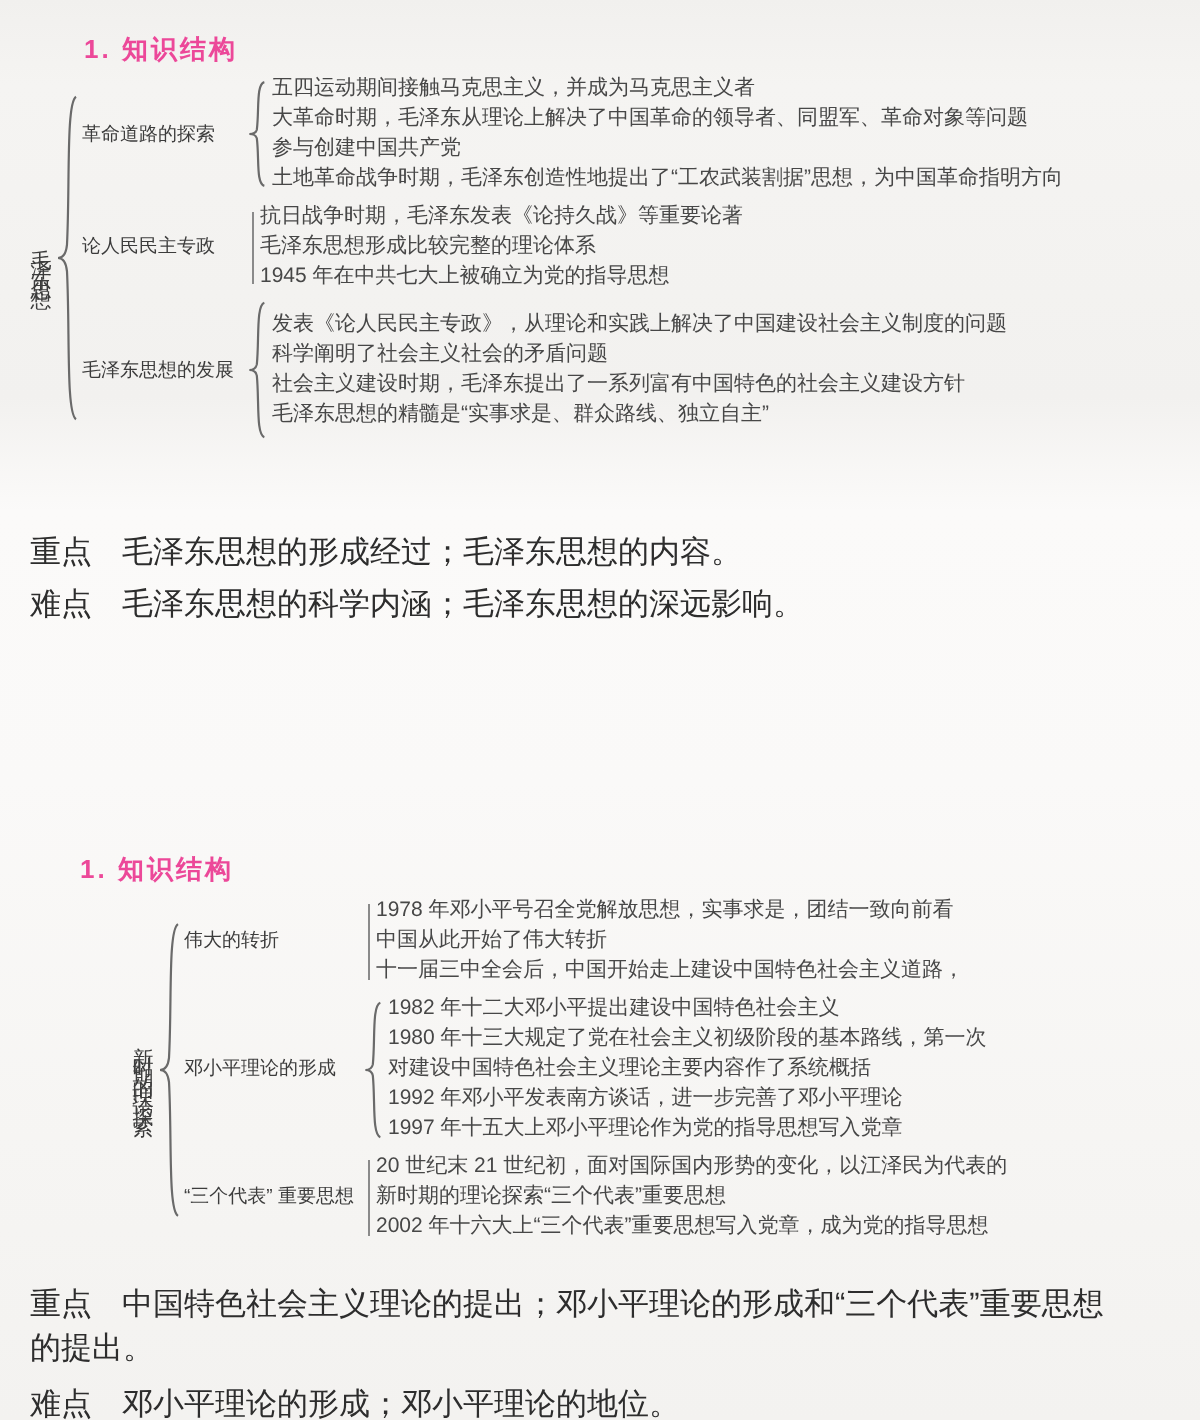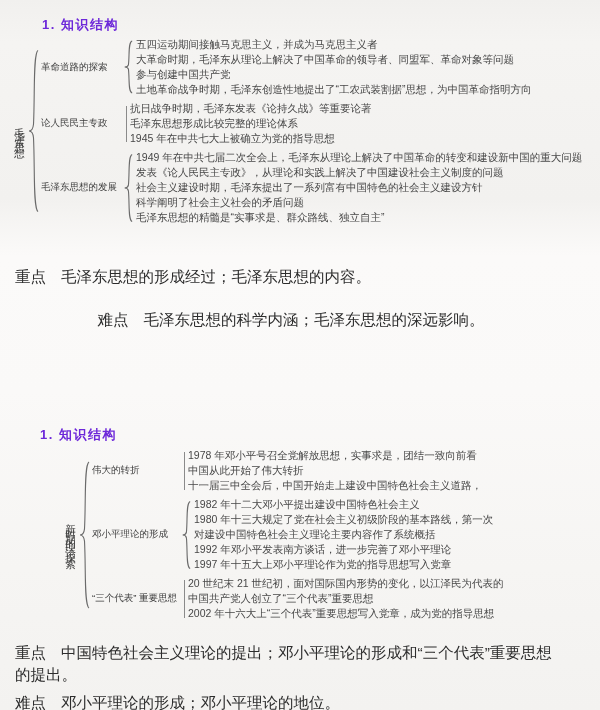--- a/index.html
+++ b/index.html
@@ -3,21 +3,21 @@
 <meta charset="utf-8">
 <style>
   html,body { margin:0; padding:0; }
   body {
     width:600px; height:710px; position:relative; overflow:hidden;
     background: linear-gradient(180deg,#f1f0ee 0%,#f5f4f2 6%,#f2f1ef 28%,#fbfaf9 36%,#faf9f8 55%,#f6f5f3 80%,#f3f2f0 100%);
     font-family:"Liberation Sans", sans-serif;
     color:#3d3d3d;
   }
   .abs { position:absolute; }
-  .heading { font-size:13px; font-weight:bold; color:#6d28d9; letter-spacing:1.5px; white-space:nowrap; }
+  .heading { font-size:13px; font-weight:bold; color:#ec4899; letter-spacing:1.5px; white-space:nowrap; }
   .diagram { display:flex; align-items:center; }
   .root-label {
     writing-mode:vertical-rl; text-orientation:upright;
     font-size:10.5px; letter-spacing:5px; color:#3c3c3c; line-height:13px;
     white-space:nowrap;
   }
   .branches { display:flex; flex-direction:column; gap:4px; margin-left:2px; }
   .branch { display:flex; align-items:center; }
   .blabel { font-size:9.5px; color:#3c3c3c; white-space:nowrap; flex:none; }
   #d1 .blabel { width:81px; }
@@ -70,35 +70,34 @@
     </div>
 
     <div class="branch">
       <div class="blabel">毛泽东思想的发展</div>
       <div class="brace" style="width:10px; height:70px;">
         <svg viewBox="0 0 12 100" preserveAspectRatio="none">
           <path d="M11 2 C6 4 8 28 6.5 46 C6 49 4 50 2 50 C4 50 6 51 6.5 54 C8 72 6 96 11 98" fill="none" stroke="#6a6a6a" stroke-width="1.1" vector-effect="non-scaling-stroke"></path>
         </svg>
       </div>
       <div class="leaves">
-        <div class="leaf">1949 年在中共七届二次全会上，毛泽东从理论上解决了中国革命的转变和建设新中国的重大问题</div>
         <div class="leaf">发表《论人民民主专政》，从理论和实践上解决了中国建设社会主义制度的问题</div>
+        <div class="leaf">科学阐明了社会主义社会的矛盾问题</div>
         <div class="leaf">社会主义建设时期，毛泽东提出了一系列富有中国特色的社会主义建设方针</div>
-        <div class="leaf">科学阐明了社会主义社会的矛盾问题</div>
         <div class="leaf">毛泽东思想的精髓是“实事求是、群众路线、独立自主”</div>
       </div>
     </div>
 
   </div>
 </div>
 
 <p class="para" style="top:250px;">
   <span class="plabel">重点</span><span>毛泽东思想的形成经过；毛泽东思想的内容。</span>
 </p>
-<p class="para" style="top:293px;text-align:center;">
+<p class="para" style="top:276px;">
   <span class="plabel">难点</span><span>毛泽东思想的科学内涵；毛泽东思想的深远影响。</span>
 </p>
 
 <div class="abs heading" style="left:40px; top:426px;">1. 知识结构</div>
 
 <div id="d2" class="abs diagram" style="left:64px; top:448px;">
   <div class="root-label">新时期的理论探索</div>
   <div class="brace" style="width:12px; height:152px;">
     <svg viewBox="0 0 12 100" preserveAspectRatio="none">
       <path d="M11 2 C6 4 8 28 6.5 46 C6 49 4 50 2 50 C4 50 6 51 6.5 54 C8 72 6 96 11 98" fill="none" stroke="#6a6a6a" stroke-width="1.1" vector-effect="non-scaling-stroke"></path>
@@ -130,21 +129,21 @@
         <div class="leaf">1992 年邓小平发表南方谈话，进一步完善了邓小平理论</div>
         <div class="leaf">1997 年十五大上邓小平理论作为党的指导思想写入党章</div>
       </div>
     </div>
 
     <div class="branch">
       <div class="blabel">“三个代表” 重要思想</div>
       <div class="vline" style="height:38px;"></div>
       <div class="leaves">
         <div class="leaf">20 世纪末 21 世纪初，面对国际国内形势的变化，以江泽民为代表的</div>
-        <div class="leaf">中国共产党人创立了“三个代表”重要思想</div>
+        <div class="leaf">新时期的理论探索“三个代表”重要思想</div>
         <div class="leaf">2002 年十六大上“三个代表”重要思想写入党章，成为党的指导思想</div>
       </div>
     </div>
 
   </div>
 </div>
 
 <p class="para" style="top:626px;">
   <span class="plabel">重点</span><span>中国特色社会主义理论的提出；邓小平理论的形成和“三个代表”重要思想的提出。</span>
 </p>

